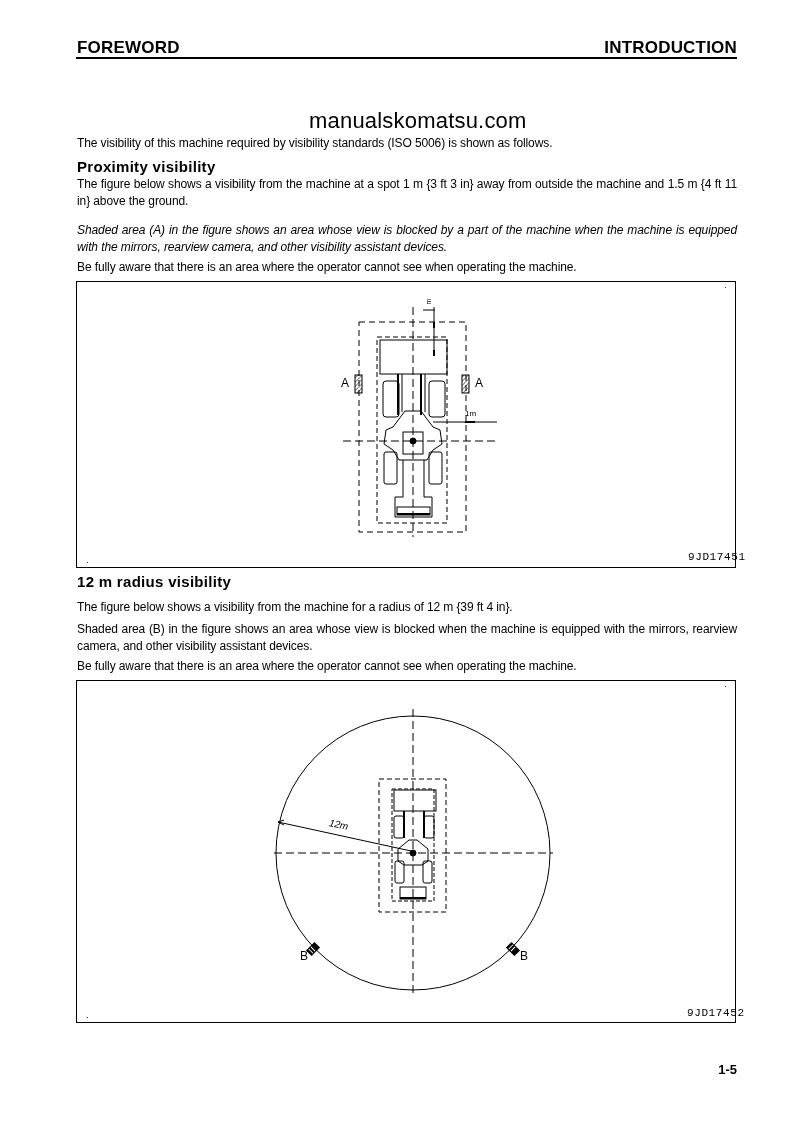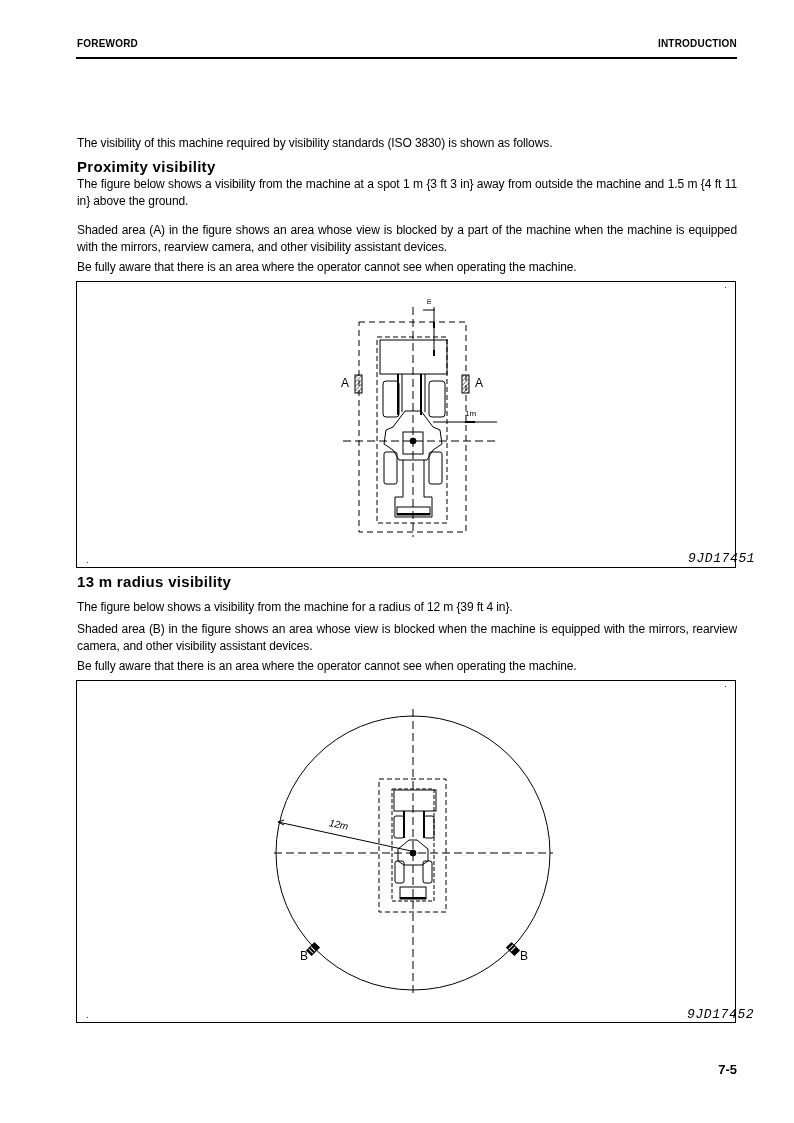--- a/index.html
+++ b/index.html
@@ -1,49 +1,50 @@
 <!DOCTYPE html>
 <html><head>
 <meta charset="utf-8">
 <style>
   html, body { margin: 0; padding: 0; background: #ffffff; }
   body { width: 794px; height: 1123px; position: relative; overflow: hidden;
          font-family: "Liberation Sans", sans-serif; color: #000; }
   .hdr { position: absolute; top: 38px; font-family: "Liberation Sans", sans-serif;
-         font-weight: bold; font-size: 10px; letter-spacing: 0.2px; }
+         font-weight: bold; font-size: 17px; letter-spacing: 0.2px; }
   .hdr-left { left: 77px; }
   .hdr-right { right: 57px; text-align: center; }
   .hdr-rule { position: absolute; left: 76px; top: 57px; width: 661px; height: 2px; background: #000; }
   .title-wrap { position: absolute; left: 77px; top: 108px; width: 660px; height: 26px; }
   .title { position: absolute; left: 0; top: 4px; font-weight: bold; font-size: 16px; letter-spacing: -0.6px; }
   .watermark { position: absolute; left: 232px; top: 0px; font-size: 22px; color: #000; letter-spacing: 0.2px; }
   .p { position: absolute; left: 77px; width: 660px; font-size: 12px; line-height: 17px;
        text-align: justify; letter-spacing: -0.1px; }
   .h2 { position: absolute; left: 77px; font-size: 15px; font-weight: bold; letter-spacing: 0.3px; }
   .fig { position: absolute; left: 76px; width: 660px; border: 1px solid #000; box-sizing: border-box; }
-  .fig-id { position: absolute; font-size: 13px; letter-spacing: 0.6px; font-family: "Liberation Mono", monospace; font-style: italic; }
+  .fig-id { position: absolute; font-size: 11px; letter-spacing: 0.6px; font-family: "Liberation Mono", monospace; }
   .tick { position: absolute; width: 1px; height: 1px; background: #333; }
   .pagenum { position: absolute; right: 57px; top: 1062px; font-weight: bold; font-size: 13px; }
   svg { position: absolute; left: 0; top: 0; }
 </style>
 </head>
 <body>
 
 <div class="hdr hdr-left">FOREWORD</div>
 <div class="hdr hdr-right">INTRODUCTION</div>
 <div class="hdr-rule"></div>
 
 <div class="title-wrap">
+  <div class="watermark">manualskomatsu.com</div>
 </div>
 
-<div class="p" style="top:135px;">The visibility of this machine required by visibility standards (ISO 3830) is shown as follows.</div>
+<div class="p" style="top:135px;">The visibility of this machine required by visibility standards (ISO 5006) is shown as follows.</div>
 
 <div class="h2" style="top:158px;">Proximity visibility</div>
 <div class="p" style="top:176px;">The figure below shows a visibility from the machine at a spot 1 m {3 ft 3 in} away from outside the machine and 1.5 m {4 ft 11 in} above the ground.</div>
-<div class="p" style="top:222px;">Shaded area (A) in the figure shows an area whose view is blocked by a part of the machine when the machine is equipped with the mirrors, rearview camera, and other visibility assistant devices.</div>
+<div class="p" style="top:222px;font-style:italic;">Shaded area (A) in the figure shows an area whose view is blocked by a part of the machine when the machine is equipped with the mirrors, rearview camera, and other visibility assistant devices.</div>
 <div class="p" style="top:259px;">Be fully aware that there is an area where the operator cannot see when operating the machine.</div>
 
 <div class="fig" style="top:281px; height:287px;">
   <svg width="660" height="287" viewBox="0 0 660 287">
     <g fill="none" stroke="#000" stroke-width="1">
 
       <rect x="282" y="40" width="107" height="210" stroke-dasharray="6,4"></rect>
 
       <line x1="336" y1="25" x2="336" y2="255" stroke-dasharray="8,4"></line>
       <line x1="266" y1="159" x2="420" y2="159" stroke-dasharray="8,4"></line>
@@ -91,21 +92,21 @@
   </svg>
   <div style="position:absolute; left:264px; top:94px; font-size:12px;">A</div>
   <div style="position:absolute; left:398px; top:94px; font-size:12px;">A</div>
   <div style="position:absolute; left:388px; top:127px; font-size:8px;">1m</div>
   <div style="position:absolute; left:349px; top:16px; font-size:7px; transform:rotate(-90deg);">m</div>
   <div class="fig-id" style="left:611px; top:269px;">9JD17451</div>
   <div class="tick" style="left:648px; top:5px;"></div>
   <div class="tick" style="left:10px; top:280px;"></div>
 </div>
 
-<div class="h2" style="top:573px;">13 m radius visibility</div>
+<div class="h2" style="top:573px;">12 m radius visibility</div>
 <div class="p" style="top:599px;">The figure below shows a visibility from the machine for a radius of 12 m {39 ft 4 in}.</div>
 <div class="p" style="top:621px;">Shaded area (B) in the figure shows an area whose view is blocked when the machine is equipped with the mirrors, rearview camera, and other visibility assistant devices.</div>
 <div class="p" style="top:658px;">Be fully aware that there is an area where the operator cannot see when operating the machine.</div>
 
 <div class="fig" style="top:680px; height:343px;">
   <svg width="660" height="343" viewBox="0 0 660 343">
     <g fill="none" stroke="#000" stroke-width="1">
 
       <circle cx="336" cy="172" r="137"></circle>
 
@@ -148,13 +149,13 @@
     </g>
   </svg>
   <div style="position:absolute; left:252px; top:138px; font-size:10px; font-style:italic; transform:rotate(12deg);">12m</div>
   <div style="position:absolute; left:223px; top:268px; font-size:12px;">B</div>
   <div style="position:absolute; left:443px; top:268px; font-size:12px;">B</div>
   <div class="fig-id" style="left:610px; top:326px;">9JD17452</div>
   <div class="tick" style="left:648px; top:5px;"></div>
   <div class="tick" style="left:10px; top:336px;"></div>
 </div>
 
-<div class="pagenum">7-5</div>
+<div class="pagenum">1-5</div>
 
 </body></html>

